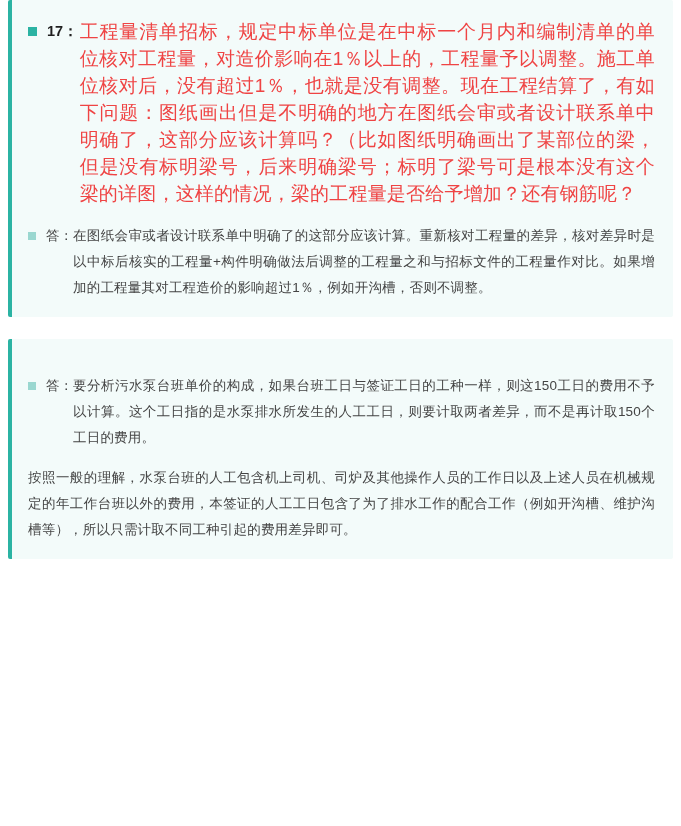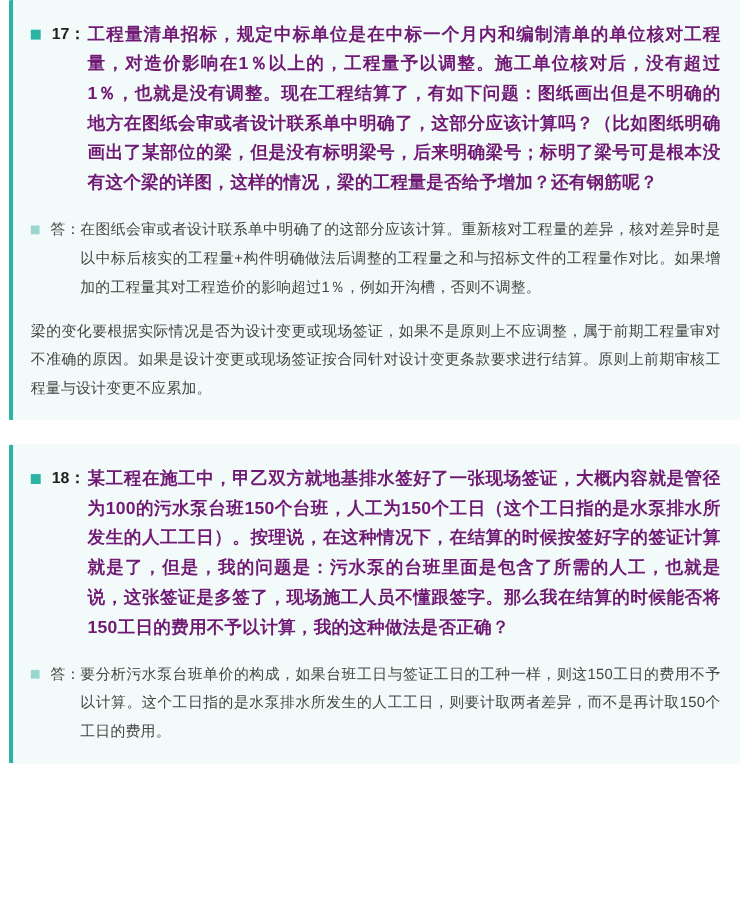--- a/index.html
+++ b/index.html
@@ -41,24 +41,24 @@
   .q-num {
     flex: 0 0 auto;
     font-weight: bold;
     font-size: 14.5px;
     color: #1f1f1f;
     line-height: 27px;
     margin-right: 2px;
   }
   .q-text {
     flex: 1 1 auto;
-    font-weight: bold;
-    font-size: 16px;
+    font-weight: normal;
+    font-size: 19px;
     line-height: 27px;
-    color: #701a75;
+    color: #ef4444;
     text-align: justify;
     letter-spacing: 0.2px;
   }
   .a-block {
     display: flex;
     align-items: flex-start;
     margin-top: 16px;
   }
   .a-marker {
     flex: 0 0 auto;
@@ -100,29 +100,24 @@
     <div class="q-block">
       <span class="q-marker"></span>
       <span class="q-num">17：</span>
       <span class="q-text">工程量清单招标，规定中标单位是在中标一个月内和编制清单的单位核对工程量，对造价影响在1％以上的，工程量予以调整。施工单位核对后，没有超过1％，也就是没有调整。现在工程结算了，有如下问题：图纸画出但是不明确的地方在图纸会审或者设计联系单中明确了，这部分应该计算吗？（比如图纸明确画出了某部位的梁，但是没有标明梁号，后来明确梁号；标明了梁号可是根本没有这个梁的详图，这样的情况，梁的工程量是否给予增加？还有钢筋呢？</span>
     </div>
     <div class="a-block">
       <span class="a-marker"></span>
       <span class="a-label">答：</span>
       <span class="a-text">在图纸会审或者设计联系单中明确了的这部分应该计算。重新核对工程量的差异，核对差异时是以中标后核实的工程量+构件明确做法后调整的工程量之和与招标文件的工程量作对比。如果增加的工程量其对工程造价的影响超过1％，例如开沟槽，否则不调整。</span>
     </div>
-    <div class="para">梁的变化要根据实际情况是否为设计变更或现场签证，如果不是原则上不应调整，属于前期工程量审对不准确的原因。如果是设计变更或现场签证按合同针对设计变更条款要求进行结算。原则上前期审核工程量与设计变更不应累加。</div>
   </div>
 
   <div class="qa-card">
-    <div class="q-block">
-      <span class="q-marker"></span>
-      <span class="q-num">18：</span>
-      <span class="q-text">某工程在施工中，甲乙双方就地基排水签好了一张现场签证，大概内容就是管径为100的污水泵台班150个台班，人工为150个工日（这个工日指的是水泵排水所发生的人工工日）。按理说，在这种情况下，在结算的时候按签好字的签证计算就是了，但是，我的问题是：污水泵的台班里面是包含了所需的人工，也就是说，这张签证是多签了，现场施工人员不懂跟签字。那么我在结算的时候能否将150工日的费用不予以计算，我的这种做法是否正确？</span>
-    </div>
     <div class="a-block">
       <span class="a-marker"></span>
       <span class="a-label">答：</span>
       <span class="a-text">要分析污水泵台班单价的构成，如果台班工日与签证工日的工种一样，则这150工日的费用不予以计算。这个工日指的是水泵排水所发生的人工工日，则要计取两者差异，而不是再计取150个工日的费用。</span>
     </div>
+    <div class="para">按照一般的理解，水泵台班的人工包含机上司机、司炉及其他操作人员的工作日以及上述人员在机械规定的年工作台班以外的费用，本签证的人工工日包含了为了排水工作的配合工作（例如开沟槽、维护沟槽等），所以只需计取不同工种引起的费用差异即可。</div>
   </div>
 
 </div>
 
 </body></html>

